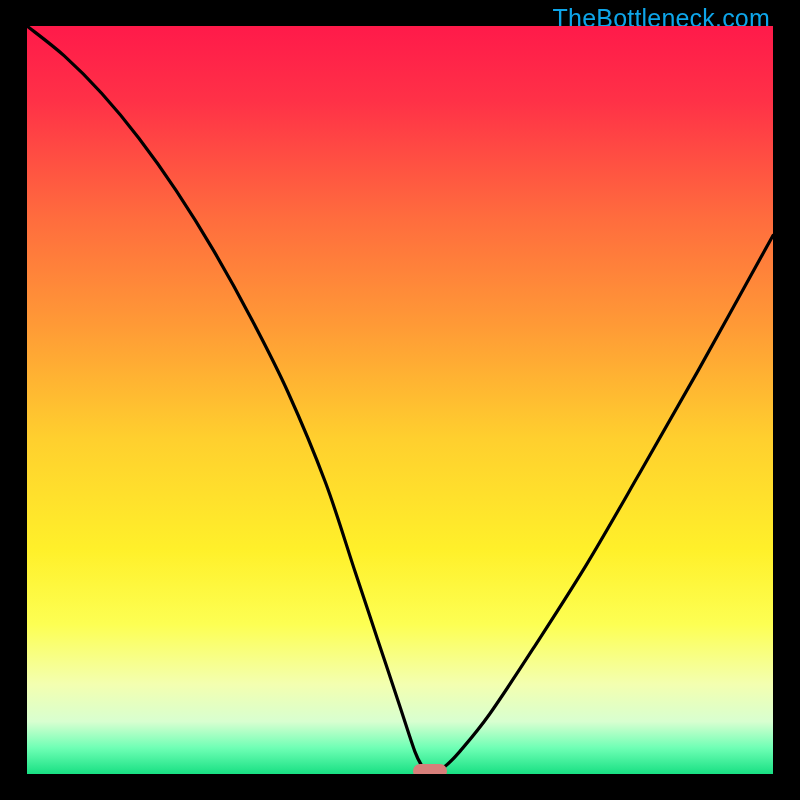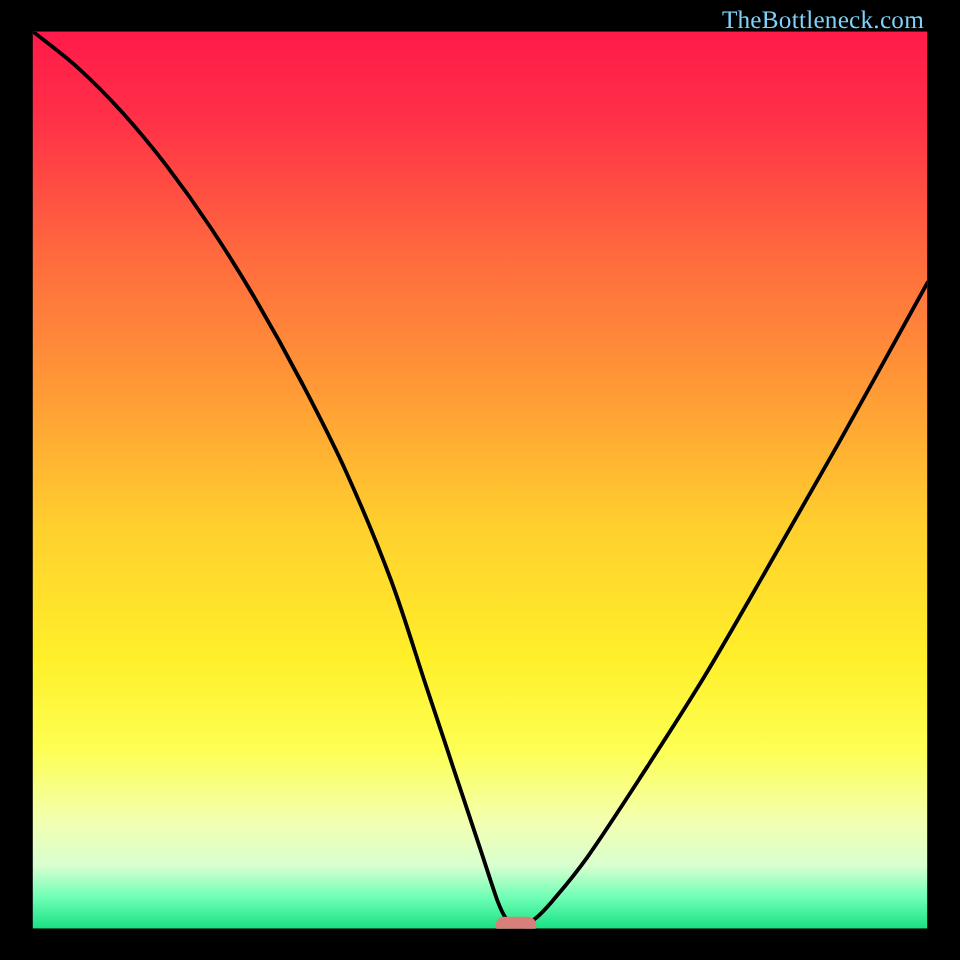--- a/index.html
+++ b/index.html
@@ -32,25 +32,24 @@
     inset: 0;
   }
   .curve-svg {
     position: absolute;
     inset: 0;
   }
   .watermark {
     position: absolute;
     top: 4px;
     right: 30px;
-    color: #7dd3fc;
-    font-size: 21px;
+    color: #0ea5e9;
+    font-size: 25px;
     font-weight: 500;
     letter-spacing: 0.2px;
-    font-family: Liberation Serif, serif;
   }
   .minimum-marker {
     position: absolute;
     width: 34px;
     height: 14px;
     border-radius: 7px;
     background: #d77f7a;
   }
 </style>
 </head>

